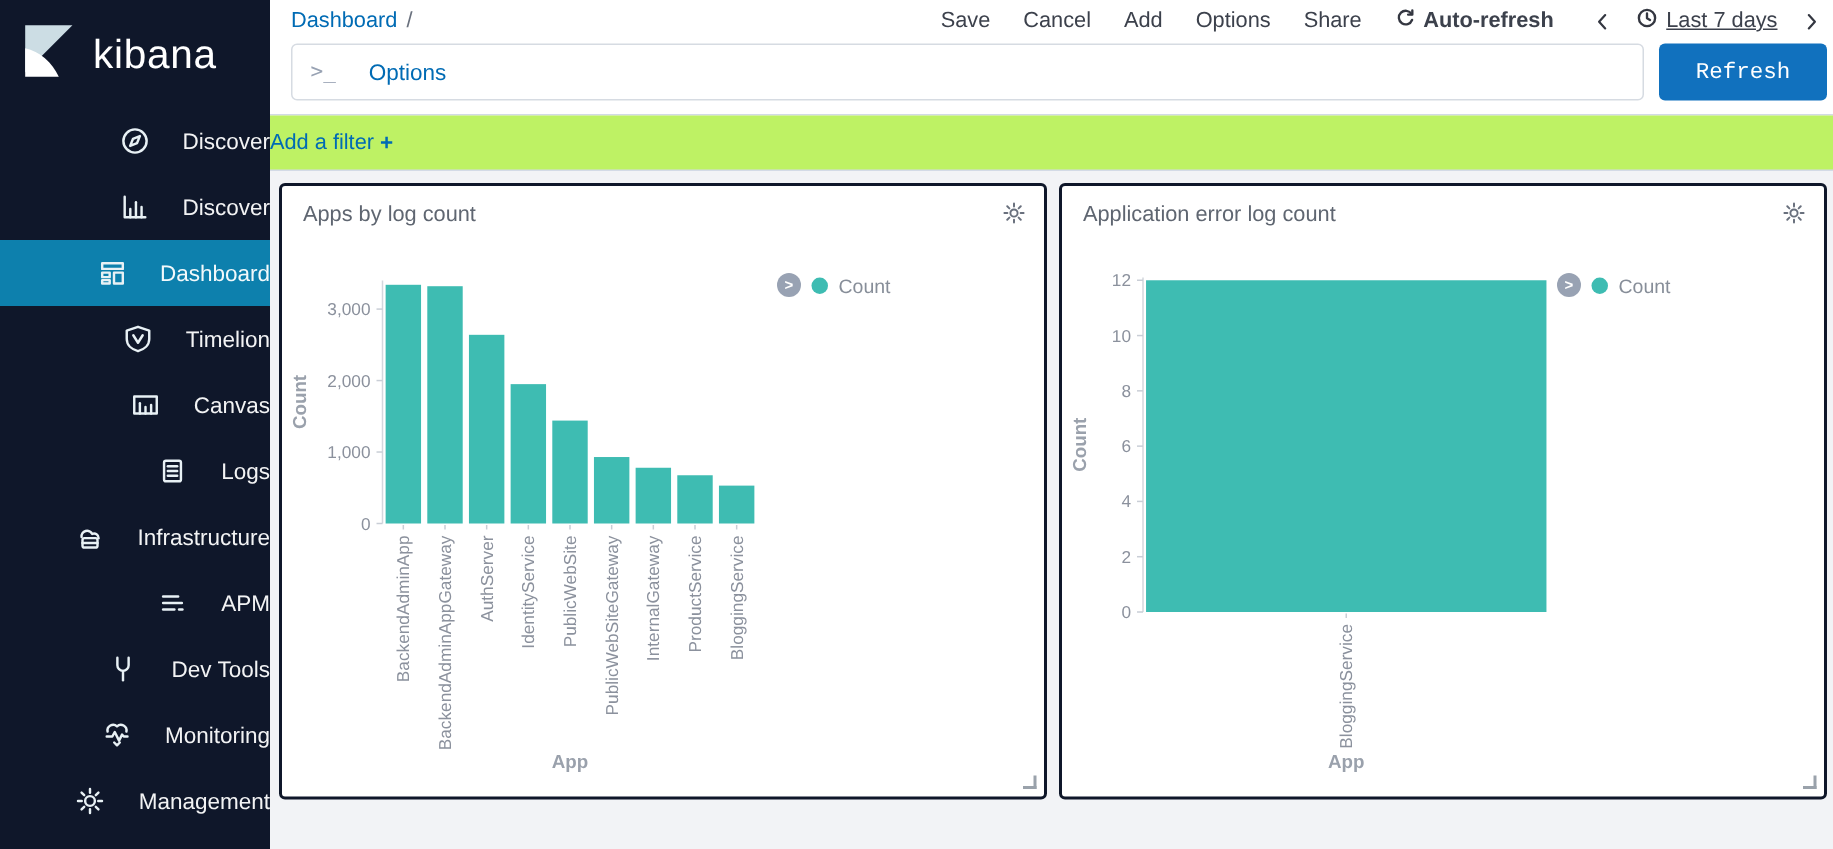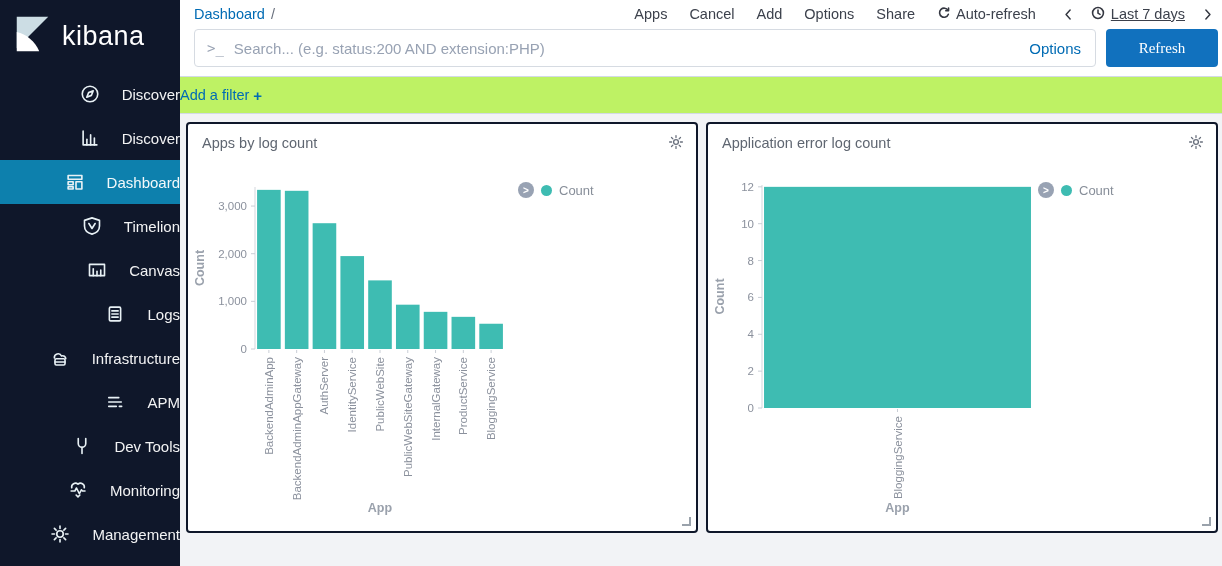--- a/index.html
+++ b/index.html
@@ -20,36 +20,36 @@
 
   
   .main { flex:1; display:flex; flex-direction:column; height:100%; }
   .header { background:#fff; border-bottom:1px solid #d3dae6; padding:0; flex:none; }
   .crumb-row { height:28px; display:flex; align-items:center; justify-content:space-between; padding:0 12px 0 14px; }
   .breadcrumb { font-size:14.5px; color:#343741; display:flex; gap:6px; align-items:center; }
   .crumb-link { color:#006bb4; cursor:pointer; }
   .crumb-sep { color:#69707d; }
   .menu { display:flex; align-items:center; gap:22px; font-size:14.5px; color:#3c414c; }
   .menu-item { cursor:pointer; }
-  .auto-refresh { display:flex; align-items:center; gap:5px; cursor:pointer; font-weight:400;}
+  .auto-refresh { display:flex; align-items:center; gap:5px; cursor:pointer; font-weight:700;}
   .time-group { display:flex; align-items:center; gap:16px; margin-left:4px; }
   .time-picker { display:flex; align-items:center; gap:6px; cursor:pointer; font-weight:500;text-decoration:underline;}
   .chev { display:flex; align-items:center; cursor:pointer; }
   .chev svg, .auto-refresh svg, .time-picker svg { stroke:#343741; fill:none; stroke-width:1.8; stroke-linecap:round; stroke-linejoin:round; }
 
   .search-row { display:flex; align-items:center; padding:1px 8px 9px 14px; }
   .search-box { flex:1; height:38px; border:1px solid #d6dbe2; border-radius:4px; background:#fff;
     display:flex; align-items:center; padding:0 14px 0 12px; }
   .search-prompt { font-family:"DejaVu Sans Mono", monospace; color:#98a2b3; font-size:14px; margin-right:10px; }
   .search-box input { flex:1; border:none; outline:none; font-size:15px; color:#343741;
     font-family:"Liberation Sans", sans-serif; background:transparent; }
   .search-box input::placeholder { color:#98a2b3; }
   .options-link { color:#006bb4; font-size:15px; cursor:pointer; margin-left:12px; }
   .refresh-btn { width:112px; height:38px; margin-left:10px; background:#1171be; color:#fff; border:none;
-    border-radius:4px; font-size:15px; font-family:Liberation Serif, serif; cursor:pointer; }
+    border-radius:4px; font-size:15px; font-family:Liberation Mono, monospace; cursor:pointer; }
 
   .filter-bar { height:37px; background:#bef264; border-bottom:1px solid #d3dae6; display:flex;
     align-items:center; flex:none; }
   .add-filter { color:#006bb4; font-size:14.5px; cursor:pointer; }
   .add-plus { color:#006bb4; font-weight:bold; margin-left:4px; font-size:15px; }
 
   .content { flex:1; padding:8px 8px 0 6px; display:flex; gap:8px; align-items:flex-start; }
   .panel { flex:1; height:411px; background:#fff; border:2px solid #0f172a; border-radius:4px;
     position:relative; overflow:hidden; }
   .panel-title-row { height:28px; display:flex; align-items:center; justify-content:space-between;
@@ -197,21 +197,21 @@
 
   <div class="main">
 
     <div class="header">
       <div class="crumb-row">
         <div class="breadcrumb">
           <span class="crumb-link">Dashboard</span>
           <span class="crumb-sep">/</span>
         </div>
         <div class="menu">
-          <span class="menu-item">Apps</span>
+          <span class="menu-item">Save</span>
           <span class="menu-item">Cancel</span>
           <span class="menu-item">Add</span>
           <span class="menu-item">Options</span>
           <span class="menu-item">Share</span>
           <span class="auto-refresh">
             <span><svg viewBox="0 0 16 16" width="14" height="14">
                   <path d="M13 9.5 A5.2 5.2 0 1 1 12.6 5"></path>
                   <path d="M13.2 2.2 v3.2 h-3.2"></path>
                 </svg></span>
             <span>Auto-refresh</span>
@@ -233,21 +233,20 @@
                 <svg viewBox="0 0 16 16" width="13" height="13">
                   <path d="M6 2.5 L11 8 L6 13.5"></path>
                 </svg>
               </span>
           </span>
         </div>
       </div>
       <div class="search-row">
         <div class="search-box">
           <span class="search-prompt">&gt;_</span>
-          <input type="text" placeholder="Search... (e.g. status:200 AND extension:PHP)" style="">
           <span class="options-link">Options</span>
         </div>
         <button class="refresh-btn">Refresh</button>
       </div>
     </div>
 
     <div class="filter-bar">
       <span class="add-filter">Add a filter</span>
       <span class="add-plus">+</span>
     </div>

